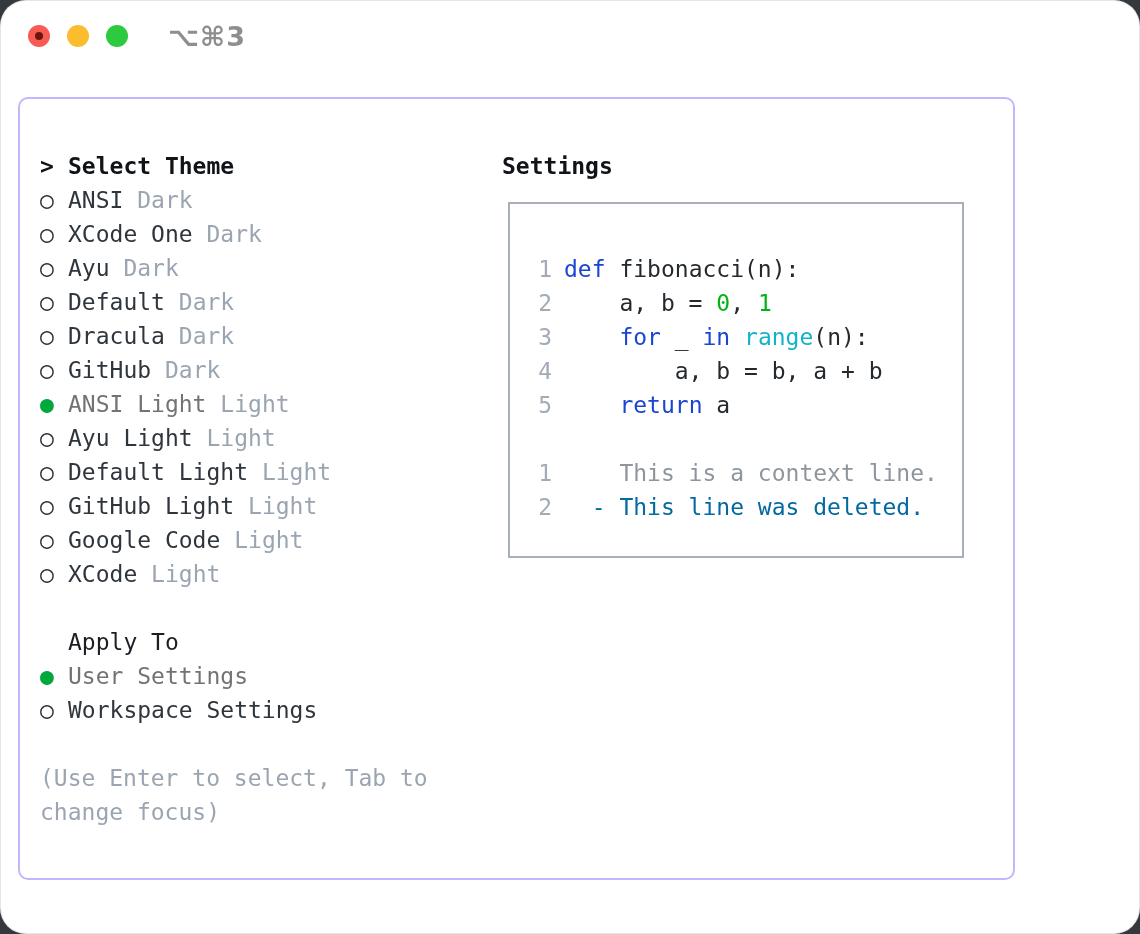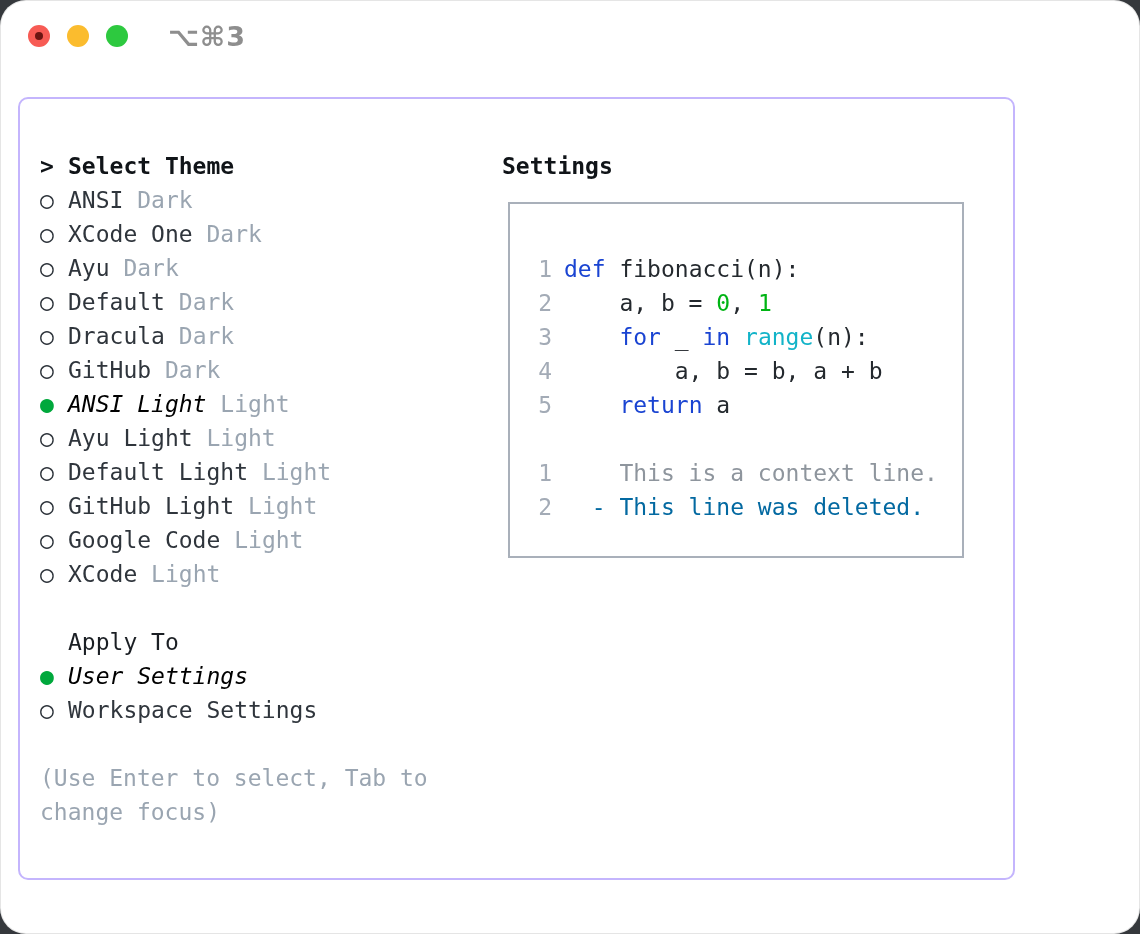--- a/index.html
+++ b/index.html
@@ -32,21 +32,21 @@
   }
   .row{height:34px;line-height:34px;white-space:pre;font-size:23px;color:#2f353c;}
   .spacer{height:34px;}
   
   .left-col{position:absolute;left:20px;top:50px;width:452px;}
   .bullet{display:inline-block;width:28px;color:#2f353c;}
   .bullet.cursor{font-weight:bold;color:#101418;}
   .bullet.sel{color:#00a83c;}
   .header{font-weight:bold;color:#101418;}
   .name{color:#2f353c;}
-  .name.sel{color:#000000;font-style:italic;}
+  .name.sel{color:#737373;}
   .tag{color:#9aa5b1;}
   .subheader{color:#1b1f24;}
   .help{color:#9aa5b1;}
   
   .right-col{position:absolute;left:482px;top:50px;width:478px;}
   .preview-title{font-weight:bold;color:#101418;}
   .preview-box{
     margin-left:6px;margin-top:19px;width:456px;height:356px;
     border:2px solid #a9b0ba;box-sizing:border-box;
     padding:48px 0 0 22px;background:#fff;overflow:hidden;

